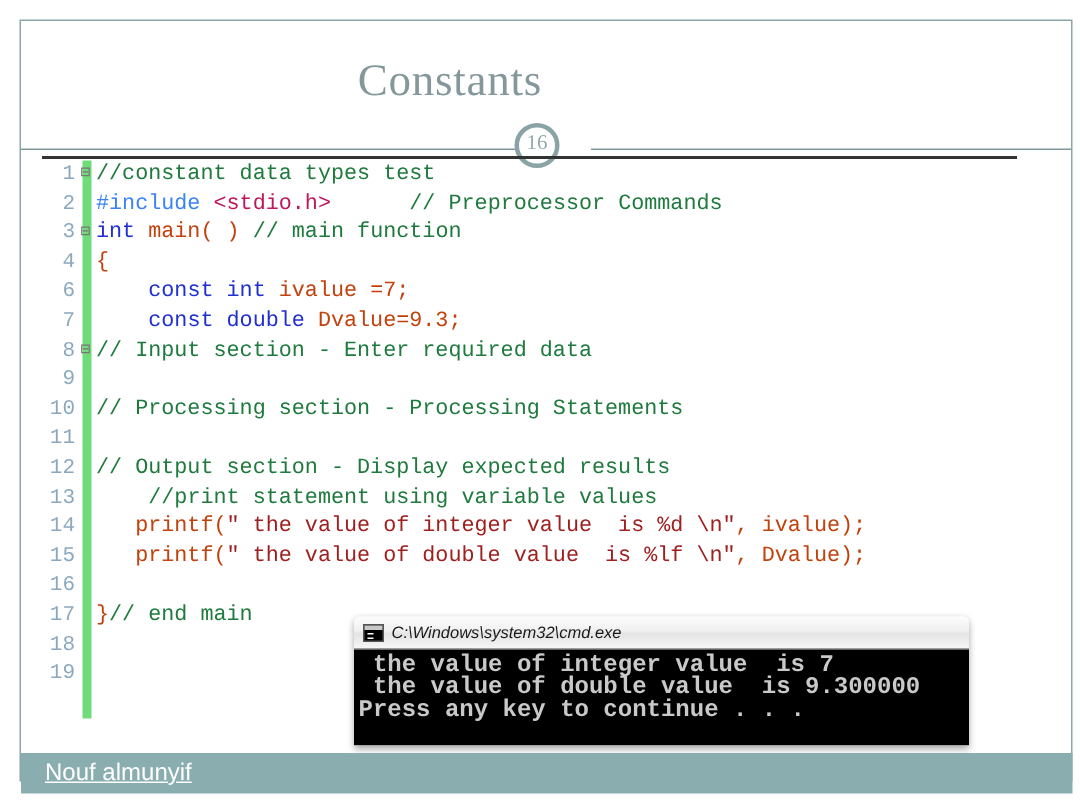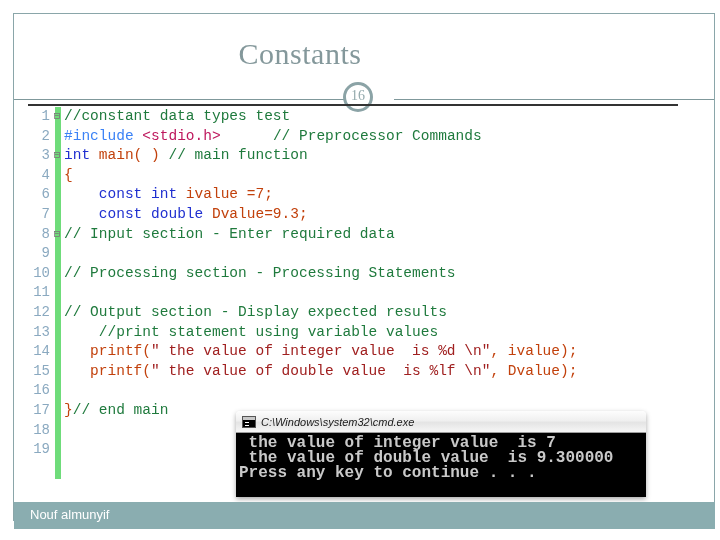--- a/index.html
+++ b/index.html
@@ -238,22 +238,23 @@
     top: 502px;
     width: 701px;
     height: 27px;
     background: #8aadb0;
   }
   .footer-text {
     position: absolute;
     left: 30px;
     top: 507px;
     font-family: "Liberation Sans", sans-serif;
-    font-size: 13px;
+    font-size: 16px;
     color: #ffffff;
+    text-decoration: underline;
   }
 </style>
 </head>
 <body>
 
 <div id="slide">
 
   <div class="slide-border"></div>
 
   <div class="title">Constants</div>

